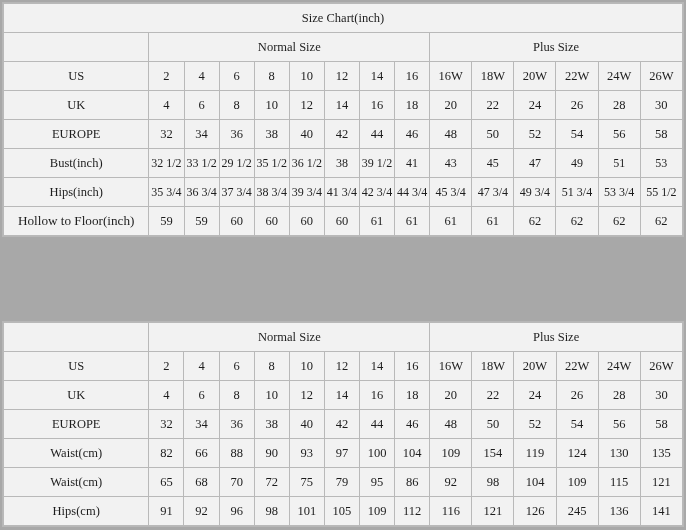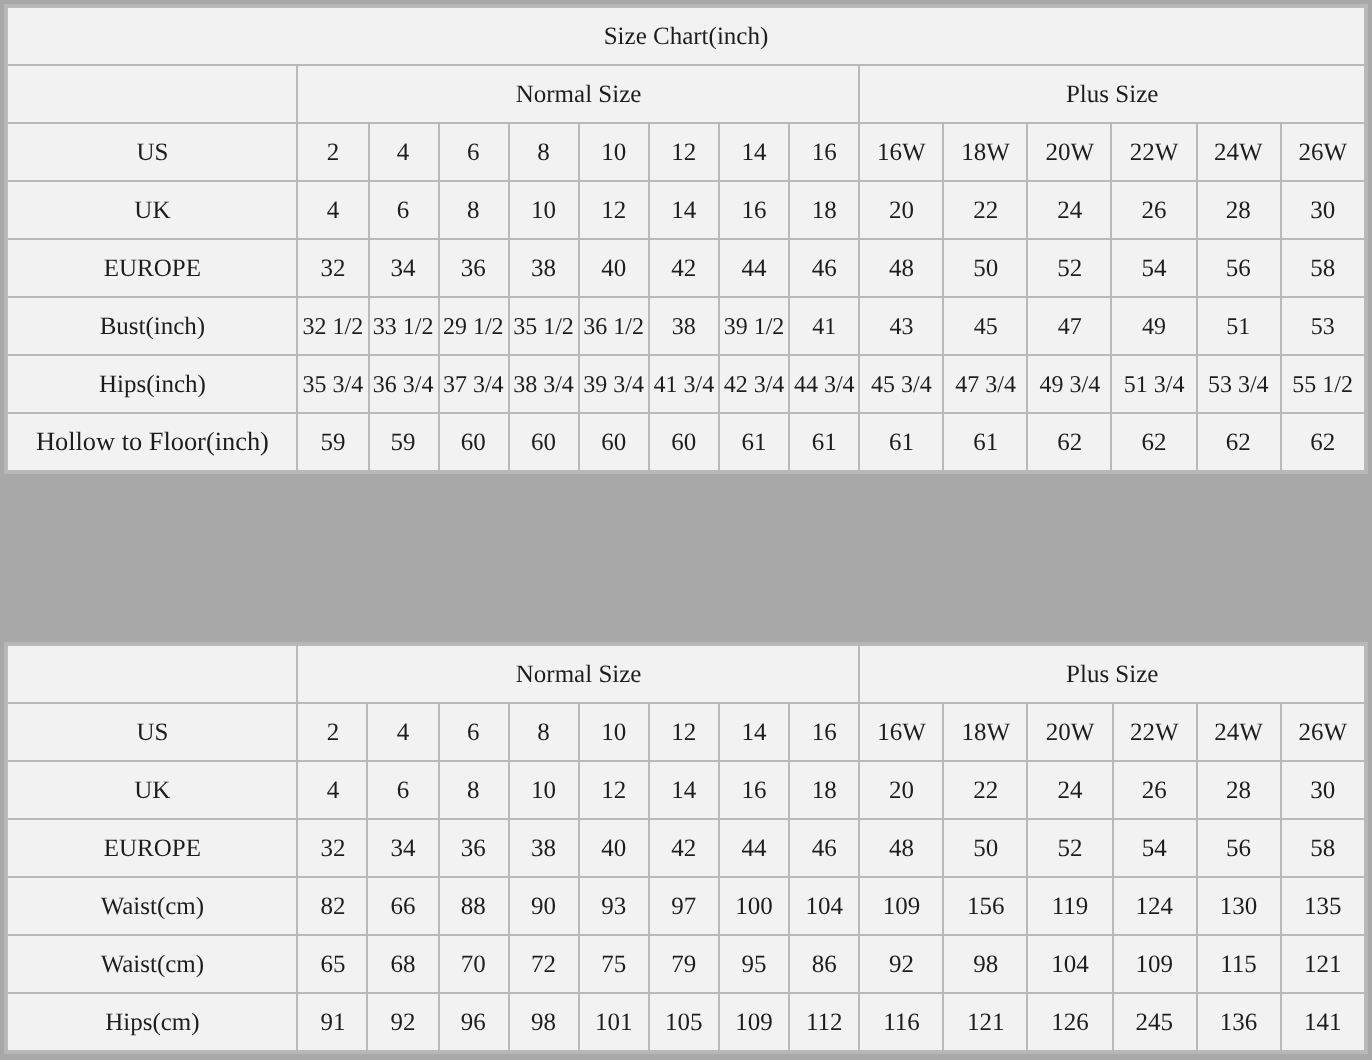--- a/index.html
+++ b/index.html
@@ -286,21 +286,21 @@
           <td class="rowlabel">Waist(cm)</td>
           <td class="val">82</td>
           <td class="val">66</td>
           <td class="val">88</td>
           <td class="val">90</td>
           <td class="val">93</td>
           <td class="val">97</td>
           <td class="val">100</td>
           <td class="val">104</td>
           <td class="val">109</td>
-          <td class="val">156</td>
+          <td class="val">154</td>
           <td class="val">119</td>
           <td class="val">124</td>
           <td class="val">130</td>
           <td class="val">135</td>
         </tr>
 
         <tr>
           <td class="rowlabel">Waist(cm)</td>
           <td class="val">65</td>
           <td class="val">68</td>

